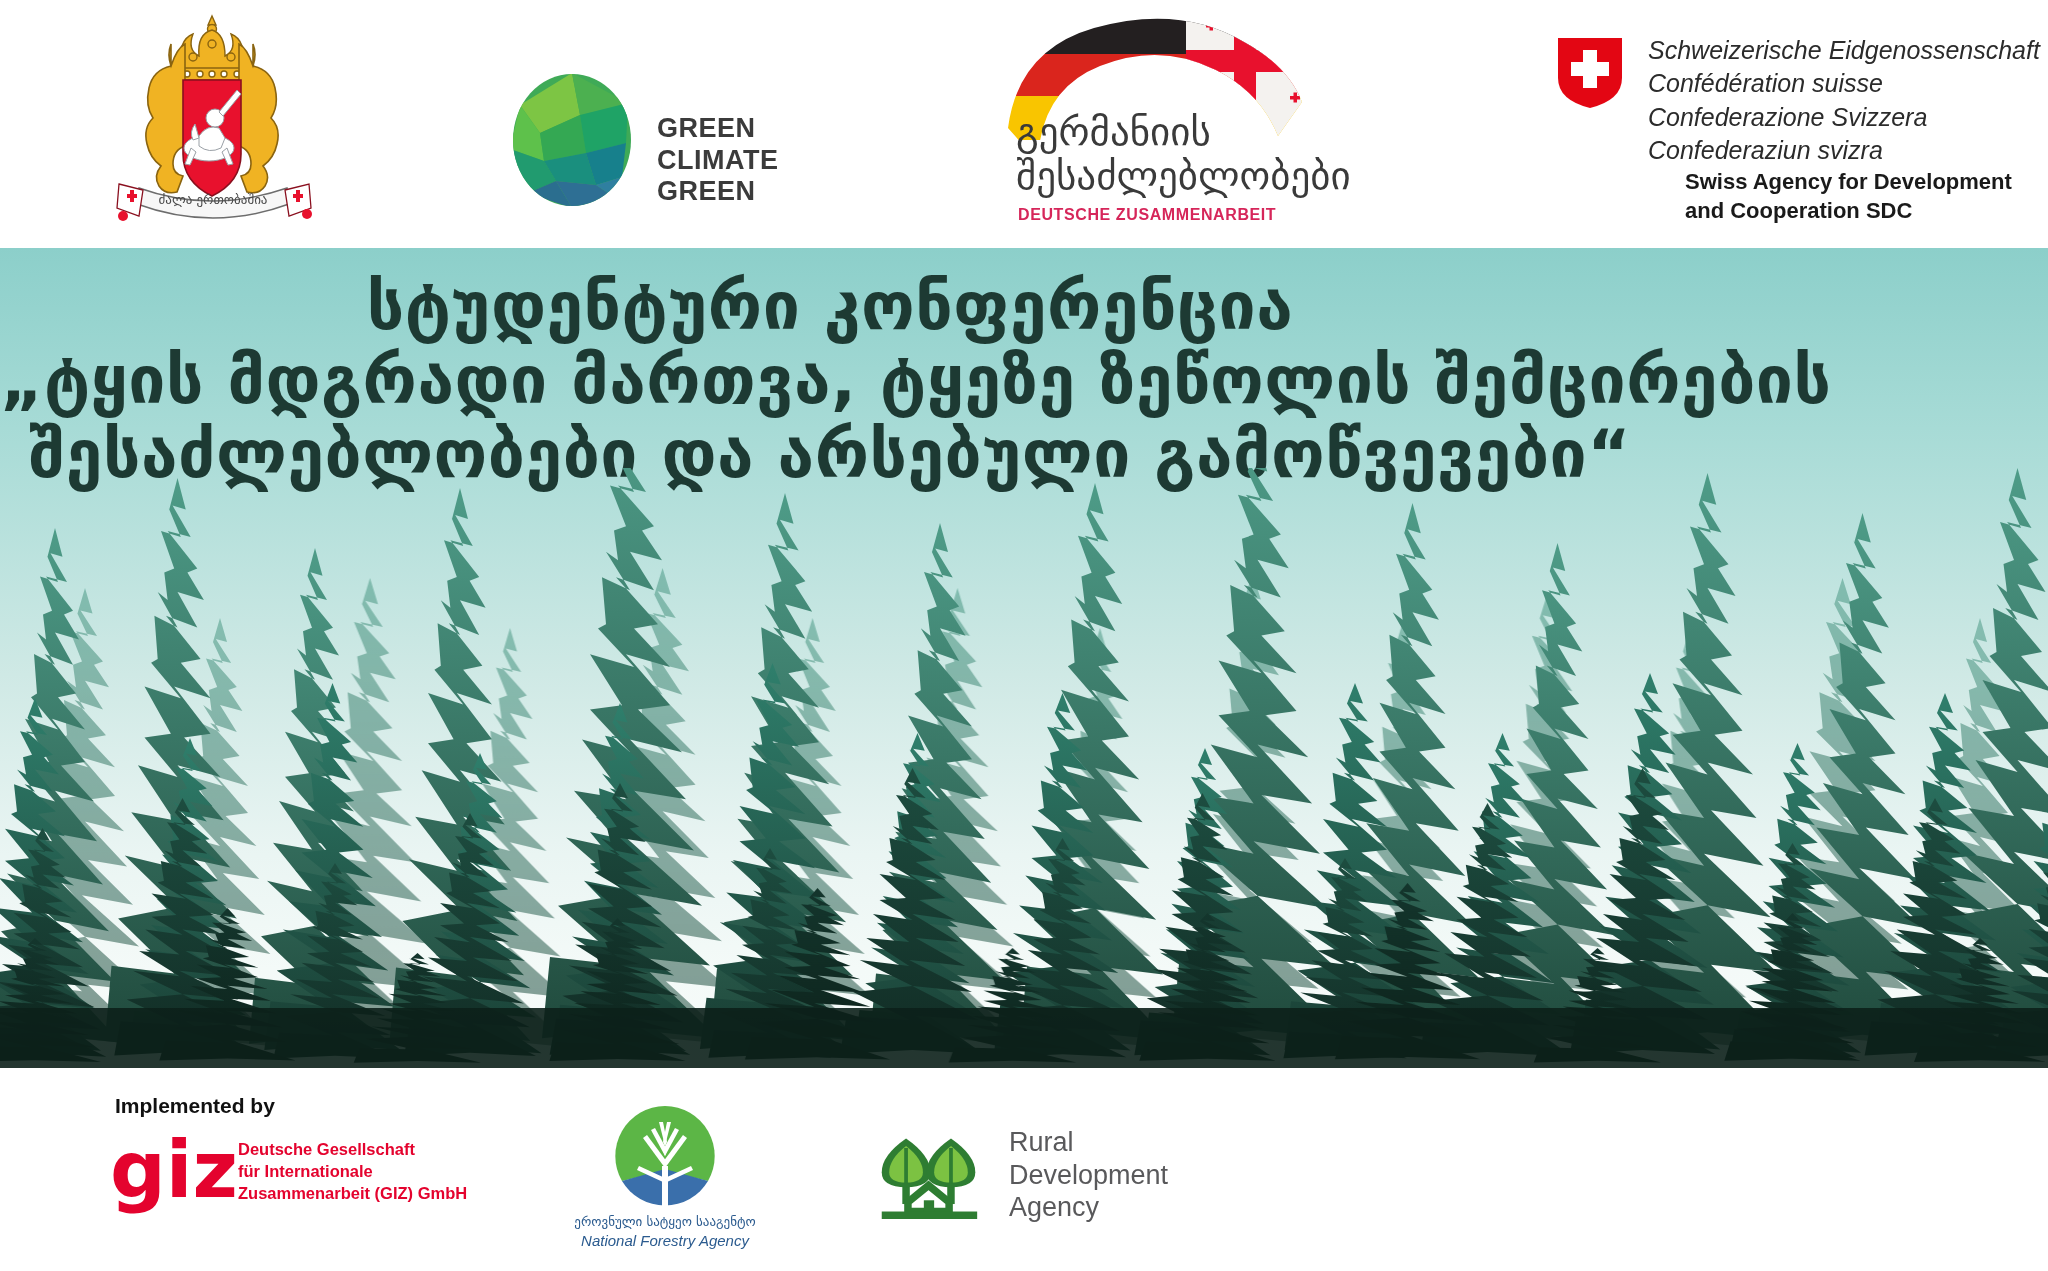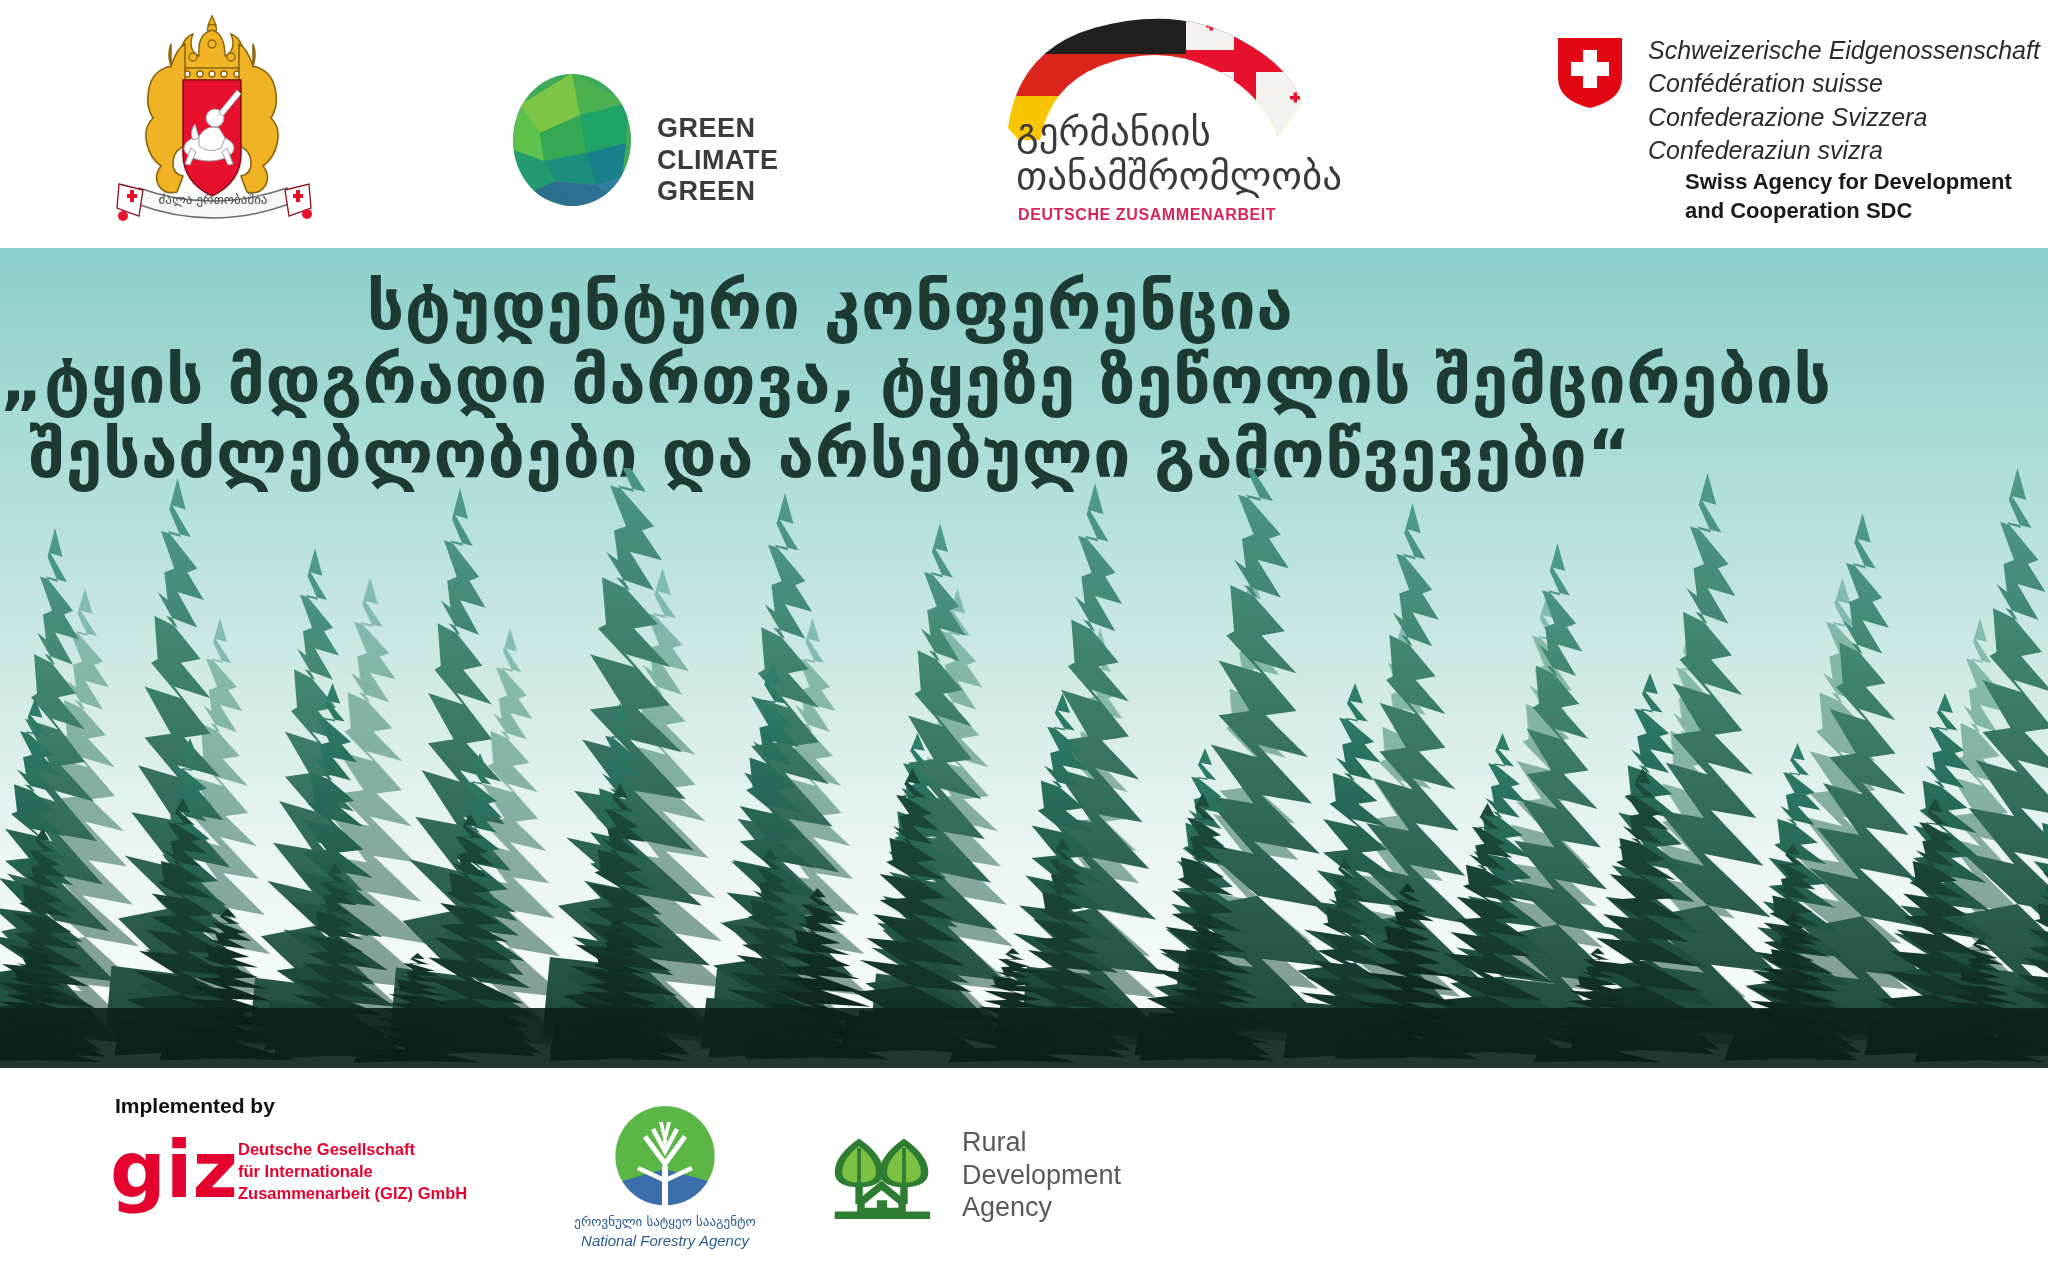--- a/index.html
+++ b/index.html
@@ -33,21 +33,21 @@
 
   
   .bottom-bar{position:absolute;left:0;top:1068px;width:2048px;height:203px;background:#ffffff;}
   .impl-label{position:absolute;left:115px;top:26px;font-size:21px;font-weight:bold;color:#111;}
   .giz{position:absolute;left:110px;top:58px;width:330px;height:90px;display:flex;align-items:center;}
   .giz-mark{font-size:78px;font-weight:bold;color:#e4032e;line-height:.82;font-family:"DejaVu Sans",sans-serif;}
   .giz-text{font-size:16.5px;font-weight:bold;line-height:1.34;color:#e4032e;white-space:nowrap;}
   .nfa{position:absolute;left:550px;top:38px;width:230px;height:150px;}
   .nfa-geo{position:absolute;left:0;top:108px;width:230px;text-align:center;font-size:13px;color:#2b5b8f;font-family:"DejaVu Sans",sans-serif;}
   .nfa-en{position:absolute;left:0;top:126px;width:230px;text-align:center;font-size:15px;color:#2b5b8f;font-style:italic;}
-  .rda{position:absolute;left:831px;top:52px;width:290px;height:110px;display:flex;align-items:center;gap:28px;}
+  .rda{position:absolute;left:878px;top:52px;width:290px;height:110px;display:flex;align-items:center;gap:28px;}
   .rda-text{font-size:27px;line-height:1.22;color:#59595b;}
 </style>
 </head>
 <body>
 
 <div class="poster">
 
   <div class="top-bar">
 
     <div class="logo-georgia">
@@ -149,21 +149,21 @@
               <path d="M20 14 h10 v3.5 h-10z M23.5 10.5 h3.5 v10 h-3.5z"></path>
               <path d="M20 86 h10 v3.5 h-10z M23.5 82.5 h3.5 v10 h-3.5z"></path>
               <path d="M104 14 h10 v3.5 h-10z M107.5 10.5 h3.5 v10 h-3.5z"></path>
               <path d="M104 86 h10 v3.5 h-10z M107.5 82.5 h3.5 v10 h-3.5z"></path>
             </g>
           </g>
         </g>
       </svg>
       <div class="g-geo">
         <div>გერმანიის</div>
-        <div>თანამშრომლობა</div>
+        <div>შესაძლებლობები</div>
       </div>
       <div class="g-de">DEUTSCHE ZUSAMMENARBEIT</div>
     </div>
 
     <div class="logo-swiss">
       <svg class="swiss-shield" viewBox="0 0 64 70">
         <path d="M0 0 h64 v40 q0 22 -32 30 q-32 -8 -32 -30 z" fill="#e30613"></path>
         <path d="M25 12 h14 v12 h12 v14 h-12 v12 h-14 v-12 h-12 v-14 h12 z" fill="#ffffff"></path>
       </svg>
       <div class="swiss-lines">

